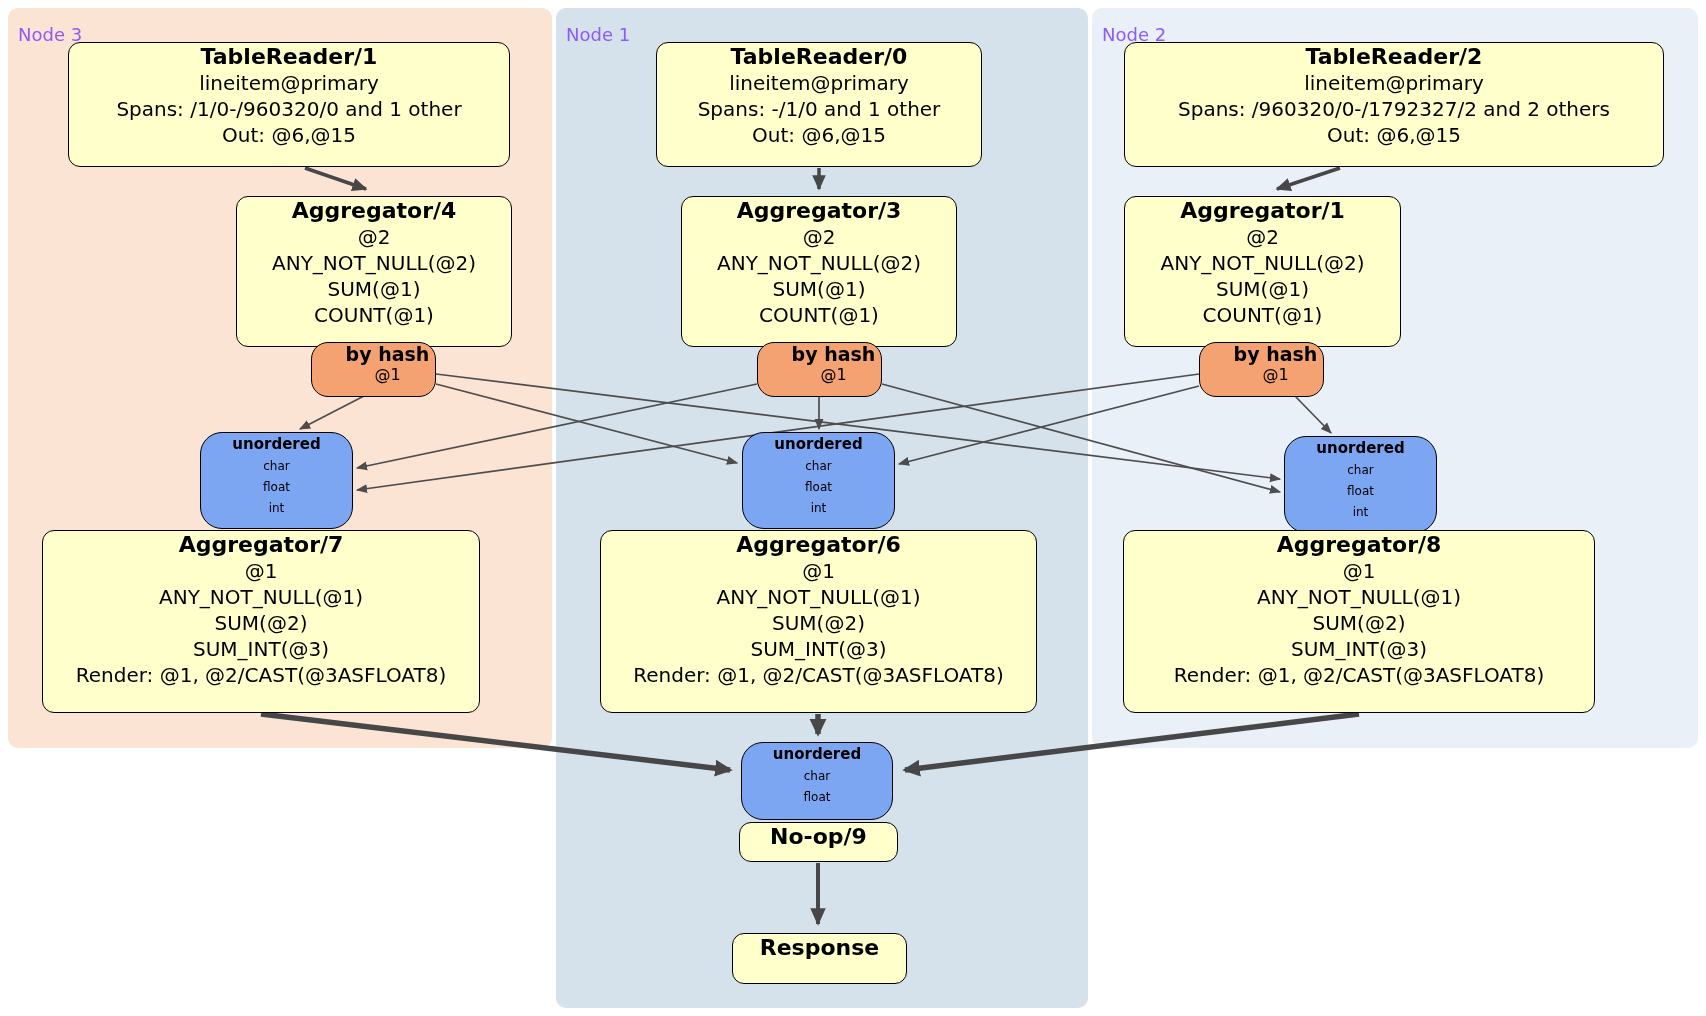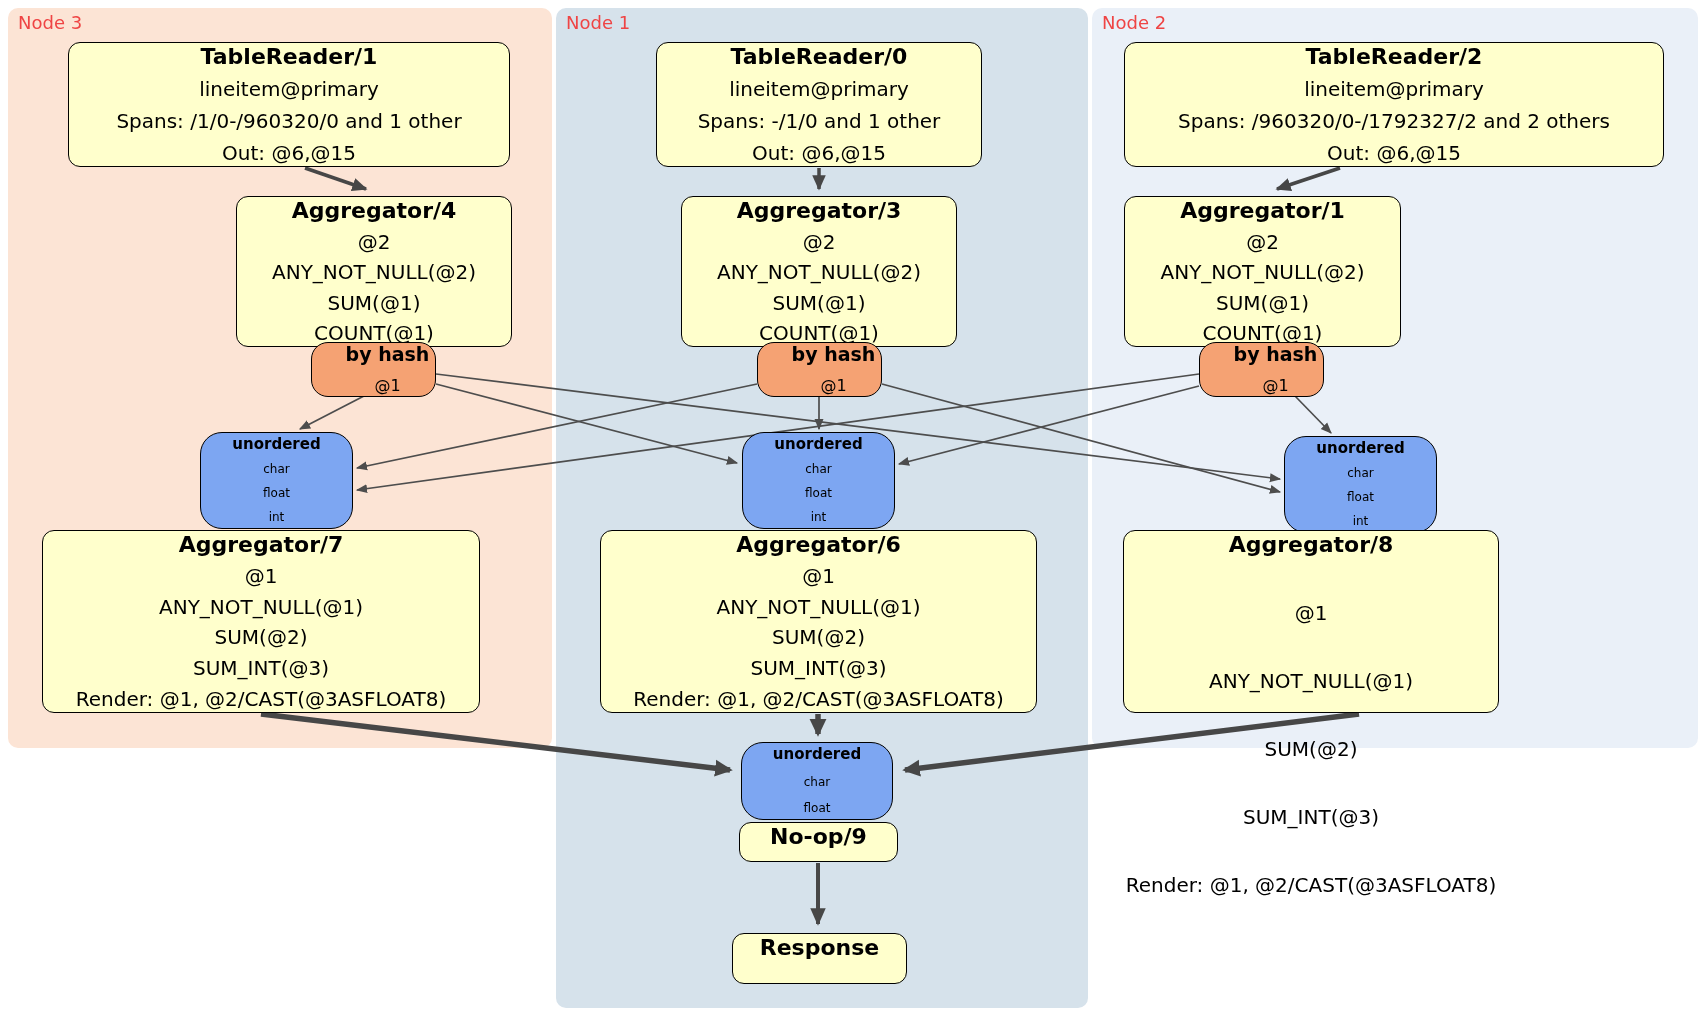--- a/index.html
+++ b/index.html
@@ -1,34 +1,34 @@
 <!DOCTYPE html>
 <html style="--node3_bg: #fce4d5; --node1_bg: #d6e2eb; --node2_bg: #eaf0f8; --processor_fill: #ffffcc; --router_fill: #f5a273; --sync_fill: #7da6f2; --edge_thin: #4d4d4d; --edge_thick: #474747;"><head>
 <meta charset="utf-8">
 <style>
   html,body{margin:0;padding:0;background:#ffffff;}
   .canvas{
     position:relative;width:1706px;height:1016px;background:#ffffff;overflow:hidden;
     font-family:"DejaVu Sans", sans-serif; color:#000;
   }
   .region{position:absolute;border-radius:10px;}
-  .region-label{position:absolute;font-size:18px;color:#ef4444;}
+  .region-label{position:absolute;font-size:18px;color:#8b5cf6;margin-top:12px;}
   #region-node3{left:8px;top:8px;width:544px;height:740px;background:var(--node3_bg);}
   #region-node1{left:556px;top:8px;width:532px;height:1000px;background:var(--node1_bg);}
   #region-node2{left:1092px;top:8px;width:606px;height:740px;background:var(--node2_bg);}
   #label-node3{left:18px;top:12px;}
   #label-node1{left:566px;top:12px;}
   #label-node2{left:1102px;top:12px;}
 
   svg.edges{position:absolute;left:0;top:0;z-index:2;}
 
   .box{
     position:absolute;z-index:3;box-sizing:border-box;
     background:var(--processor_fill);border:1.6px solid #000;border-radius:12px;
-    display:flex;flex-direction:column;align-items:center;justify-content:space-between;
+    display:flex;flex-direction:column;align-items:center;justify-content:flex-start;
     text-align:center;line-height:26px;
   }
   .box .title{font-size:22px;font-weight:bold;line-height:27px;white-space:nowrap;}
   .box .line{font-size:20px;line-height:26px;white-space:nowrap;}
 
   .router{
     background:var(--router_fill);border-radius:17px;line-height:20px;padding-left:28px;
   }
   .router .title{font-size:19px;line-height:22px;}
   .router .line{font-size:16px;line-height:20px;}
@@ -46,21 +46,21 @@
   #agg3{left:681px;top:196px;width:276px;height:151px;}
   #agg5{left:1124px;top:196px;width:277px;height:151px;}
   #byhash4{left:311px;top:342px;width:125px;height:55px;}
   #byhash3{left:757px;top:342px;width:125px;height:55px;}
   #byhash5{left:1199px;top:342px;width:125px;height:55px;}
   #sync7{left:200px;top:432px;width:153px;height:97px;}
   #sync6{left:742px;top:432px;width:153px;height:97px;}
   #sync8{left:1284px;top:436px;width:153px;height:97px;}
   #agg7{left:42px;top:530px;width:438px;height:183px;}
   #agg6{left:600px;top:530px;width:437px;height:183px;}
-  #agg8{left:1123px;top:530px;width:376px;height:183px;gap:42px;}
+  #agg8{left:1123px;top:530px;width:472px;height:183px;}
   #syncFinal{left:741px;top:742px;width:152px;height:78px;}
   #noop{left:739px;top:822px;width:159px;height:40px;}
   #response{left:732px;top:933px;width:175px;height:51px;}
 </style>
 </head>
 <body>
 
 <div class="canvas">
 
   <div class="region" id="region-node3"></div>

